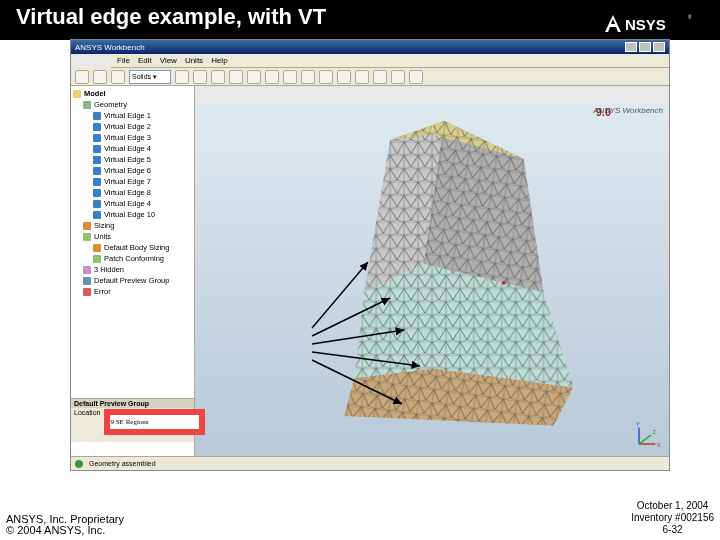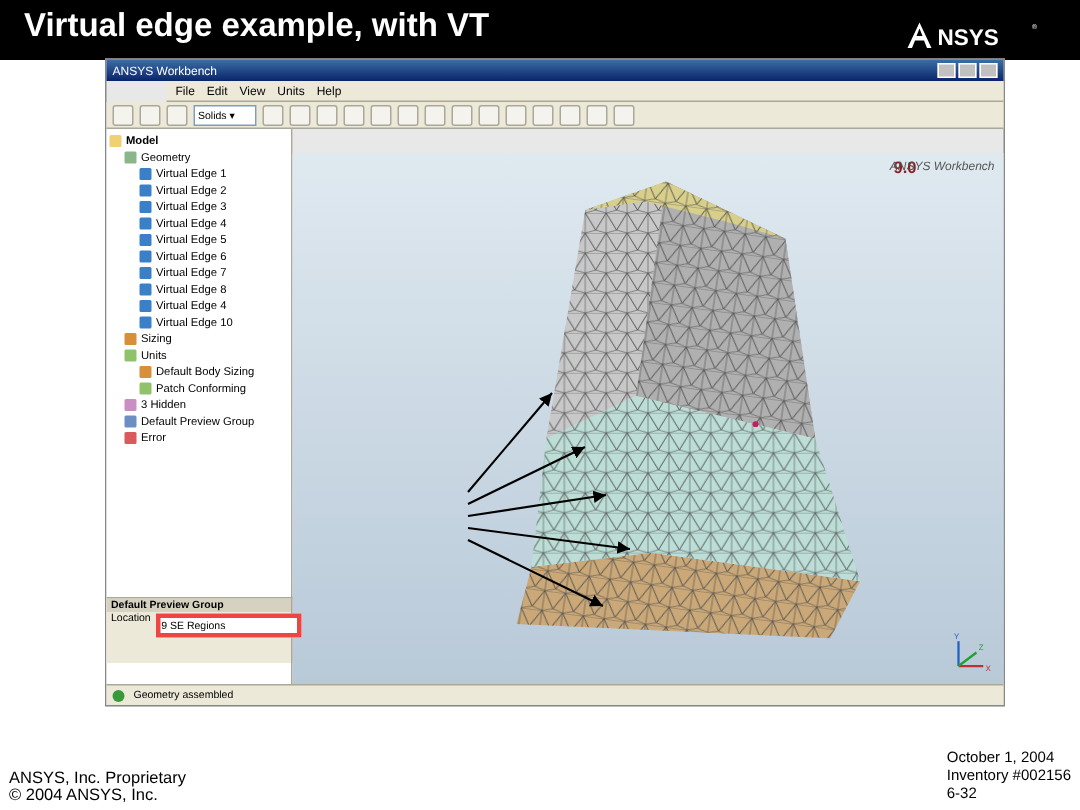--- a/index.html
+++ b/index.html
@@ -47,28 +47,28 @@
   .canvas-pane { flex: 1; position: relative; background: linear-gradient(#dfe9f0, #b8c9d8); overflow: hidden; margin-top: 16px; }
 
   .wb-logo { position: absolute; top: 4px; right: 6px; font-size: 8px; color: #555; font-style: italic; }
   .wb-ver  { position: absolute; top: 4px; right: 58px; font-size: 11px; color: #892222; font-weight: bold; }
 
   .triad { position: absolute; bottom: 6px; right: 6px; width: 30px; height: 30px; }
 
   .sel-pane { position: absolute; left: 0; bottom: 28px; width: 124px; height: 44px; background: #ece9d8; border-top: 1px solid #aca899; border-right: 1px solid #aca899; font-size: 7px; }
   .sel-pane .hdr { background: #d6d2c2; padding: 1px 3px; font-weight: bold; }
   .sel-pane .row { display: flex; padding: 1px 3px; gap: 4px; }
-  .sel-pane .row input { flex: 1; font-size: 7px; height: 16px; border: 3px solid #ef4444; }
+  .sel-pane .row input { flex: 1; font-size: 7px; height: 26px; border: 6px solid #ef4444; font-family: Liberation Serif, serif; }
 
   .shot-status { position: absolute; left: 0; right: 0; bottom: 0; height: 14px; background: #ece9d8; border-top: 1px solid #aca899; display: flex; align-items: center; padding: 0 4px; font-size: 7px; gap: 6px; }
   .shot-status .ok { width: 8px; height: 8px; background: #3a9a3a; border-radius: 50%; }
 
   
   .footer-left { position: absolute; left: 6px; bottom: 4px; font-size: 11px; color: #000; line-height: 11px; }
-  .footer-right { position: absolute; right: 6px; bottom: 4px; font-size: 10px; color: #000; text-align: left; line-height: 12px; }
+  .footer-right { position: absolute; right: 6px; bottom: 4px; font-size: 10px; color: #000; text-align: center; line-height: 12px; }
 
   
   .anno { position: absolute; left: 222px; top: 324px; font-size: 15px; font-family: "Times New Roman", serif; color: #000; line-height: 16px; }
 
   
   .arrows { position: absolute; left: 0; top: 0; width: 720px; height: 540px; pointer-events: none; }
 
 </style>
 </head>
 <body>

